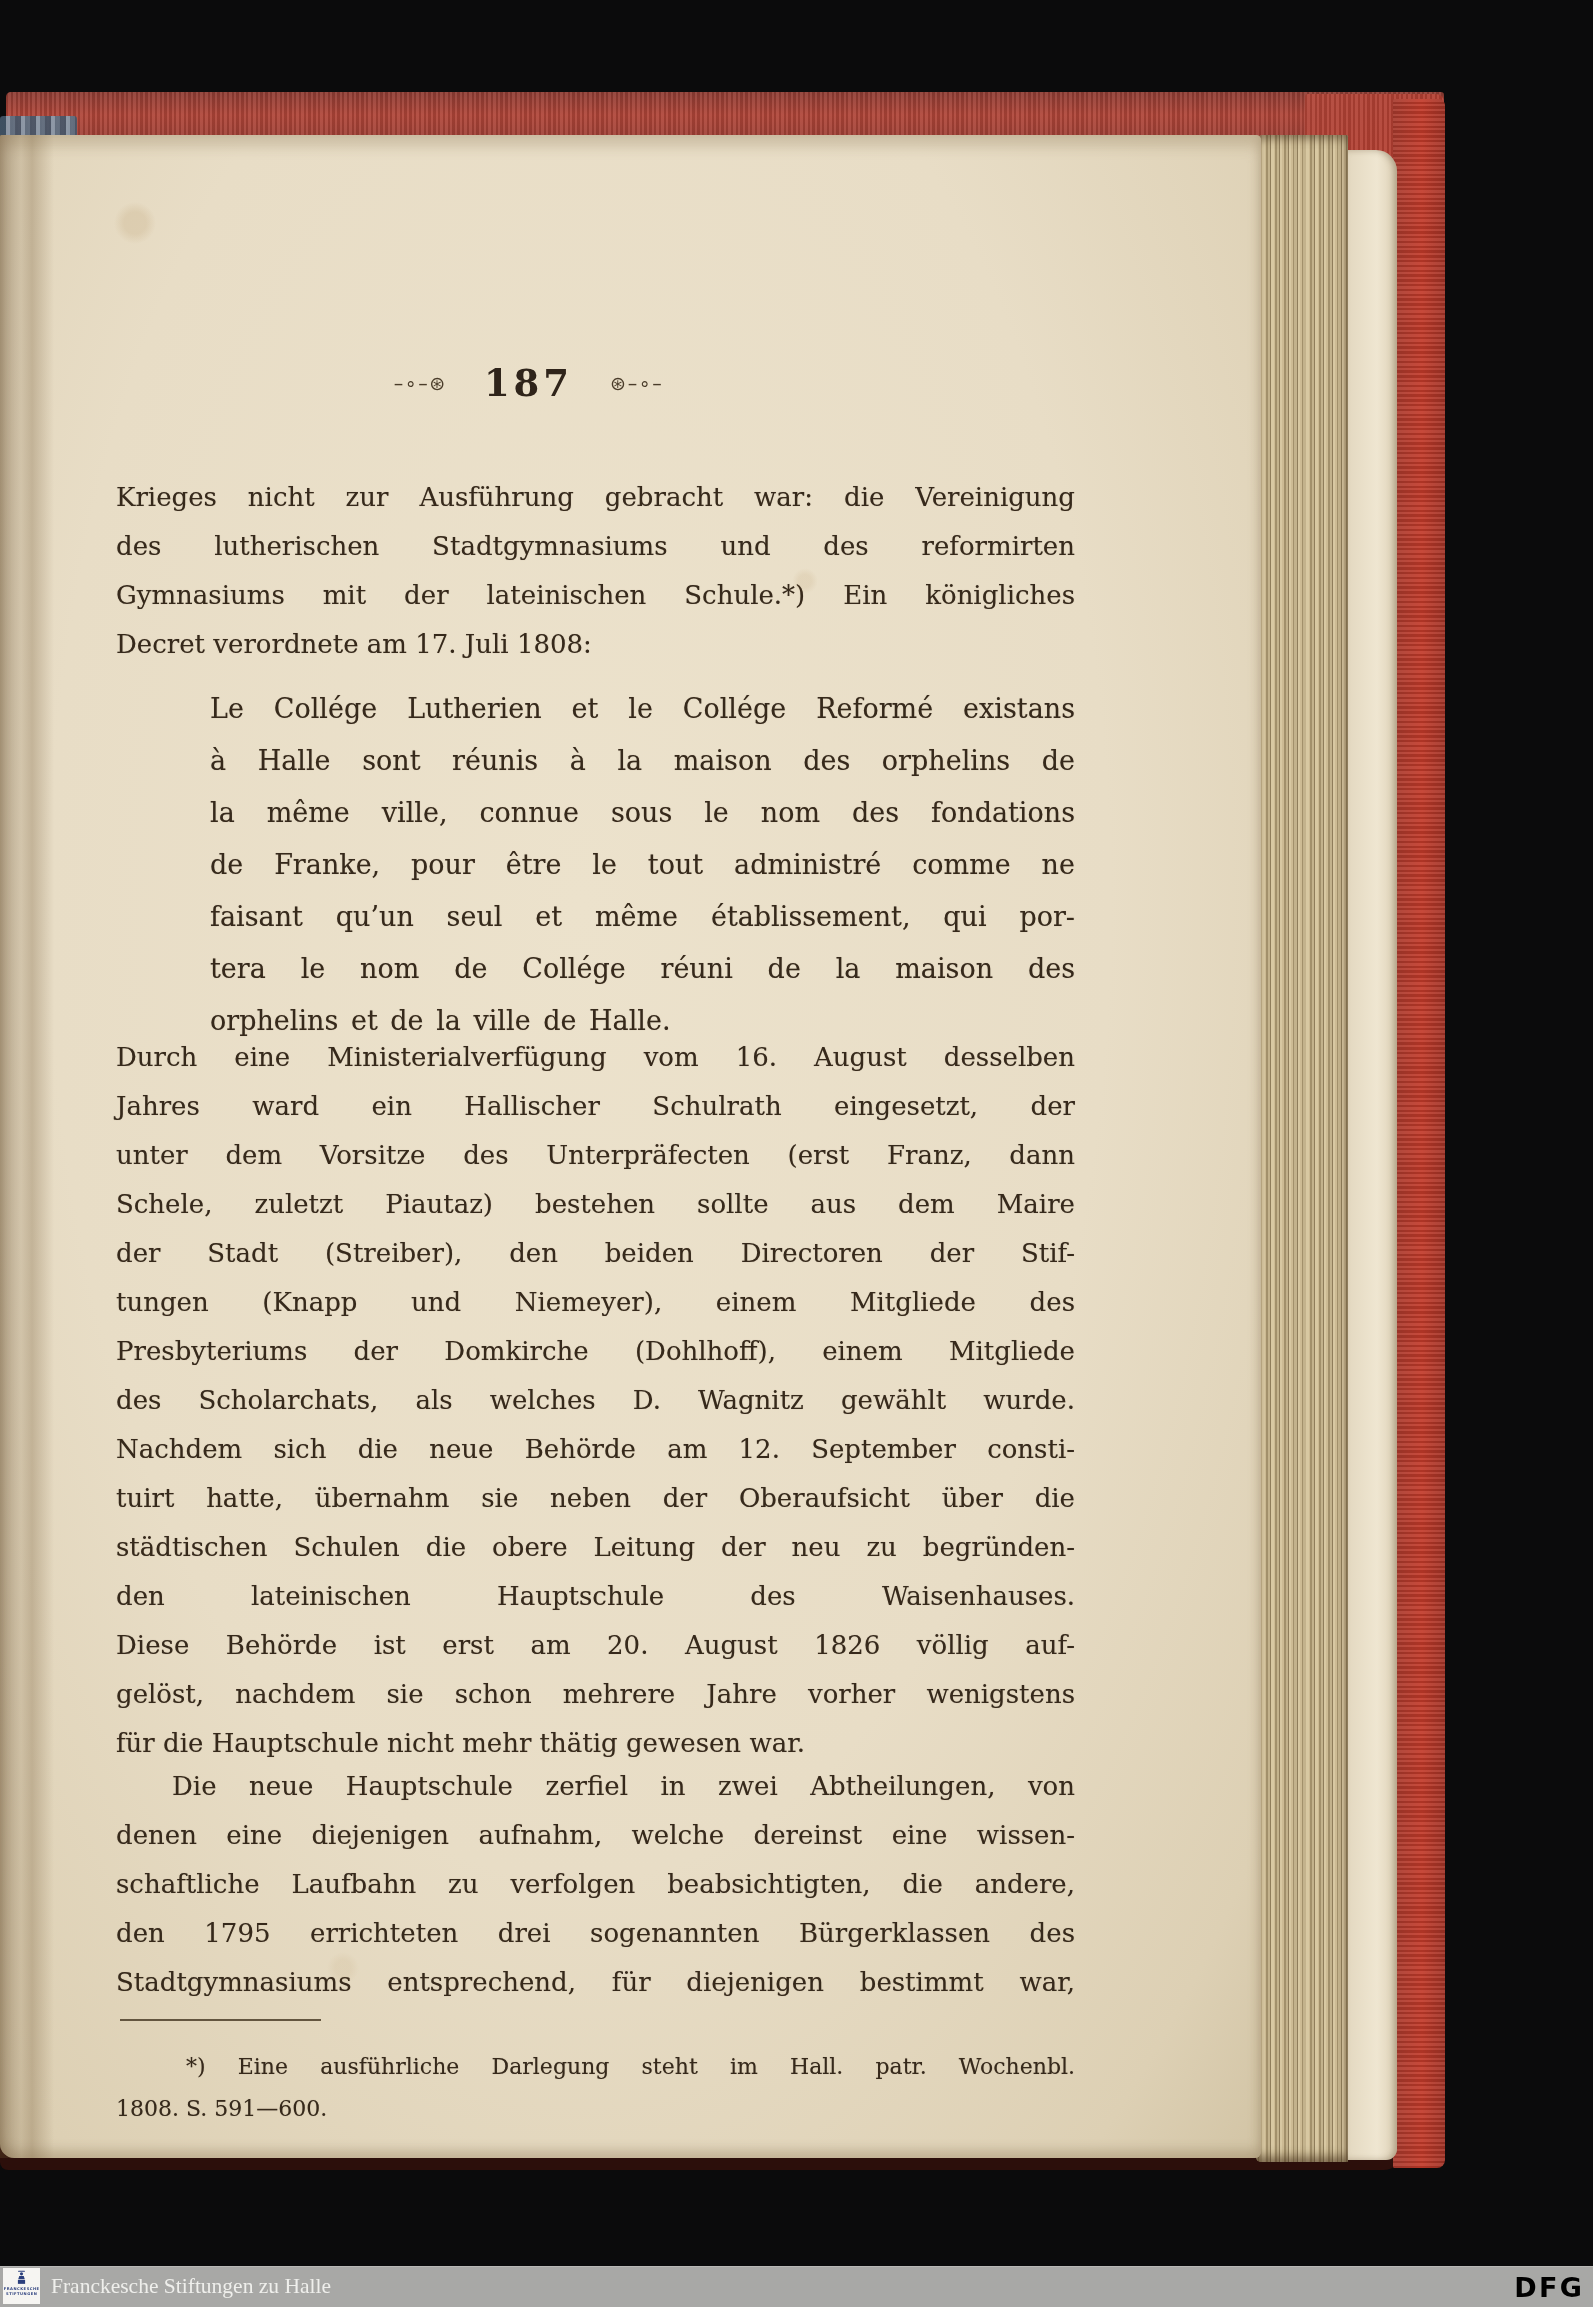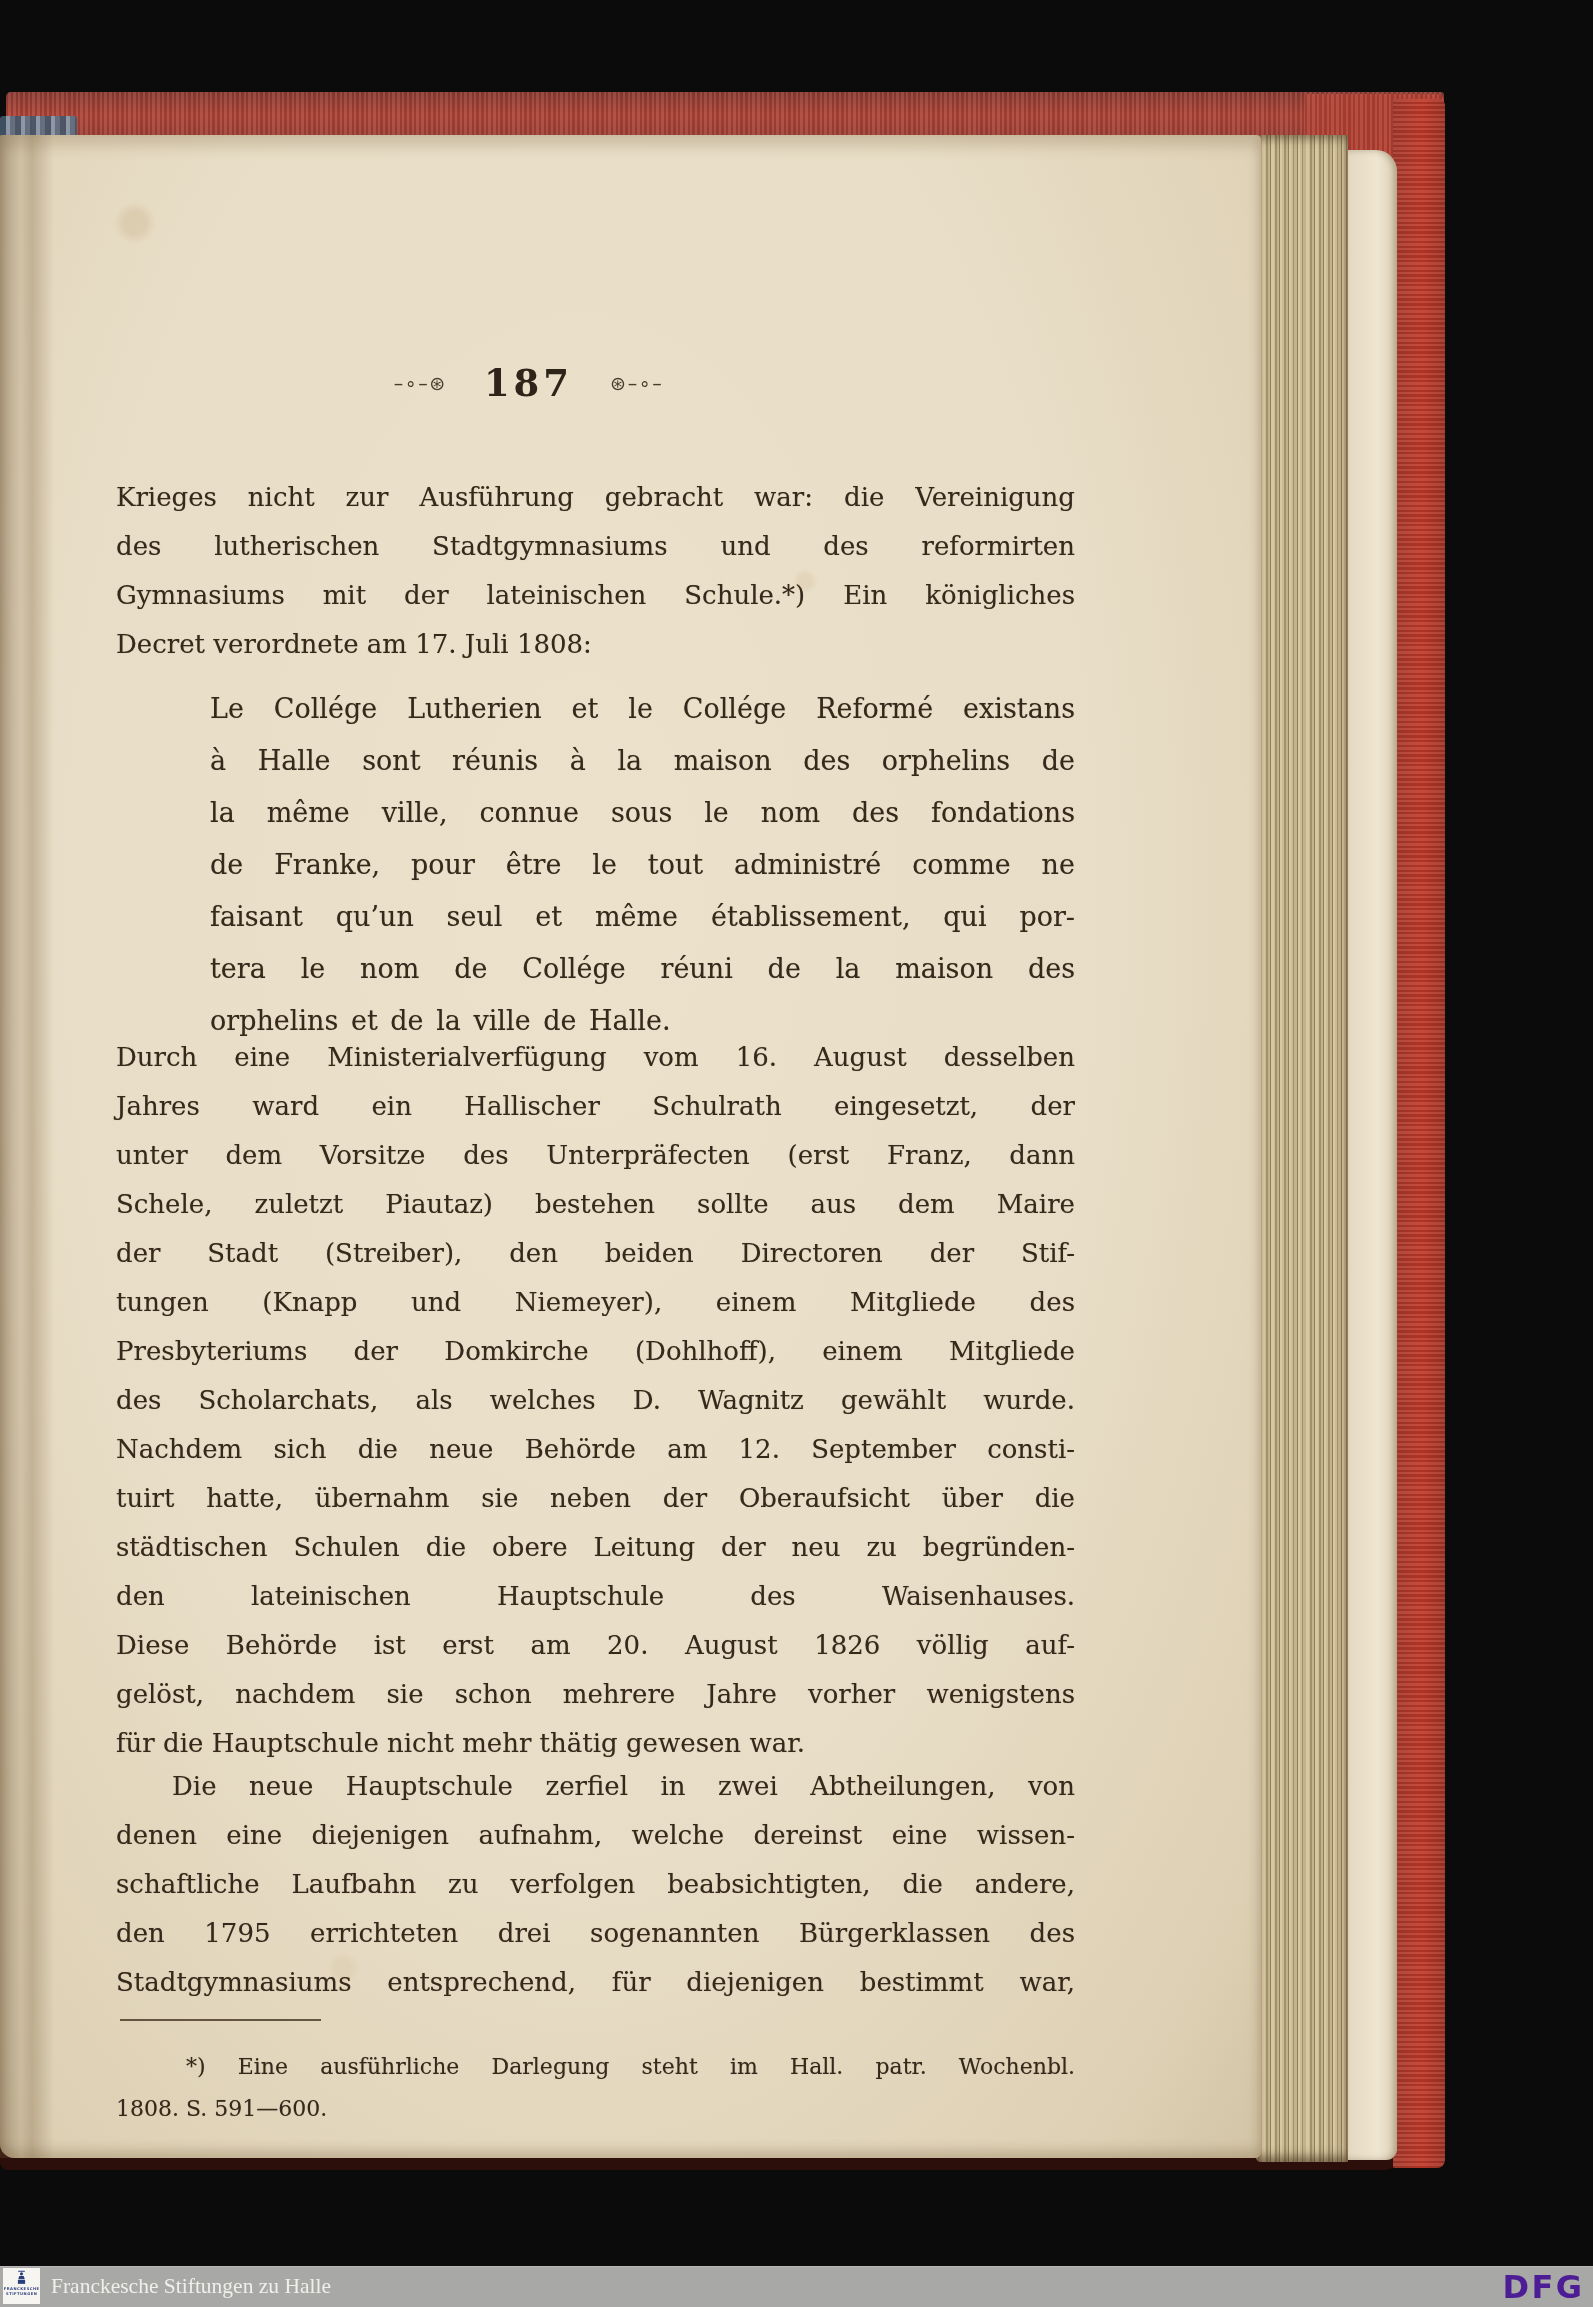--- a/index.html
+++ b/index.html
@@ -71,22 +71,22 @@
   .bar{position:absolute;left:0;top:2266px;width:1594px;height:48px;background:#a8a8a6;
        box-shadow:inset 0 0.8px 0 rgba(255,255,255,.25);}
   .logo-box{position:absolute;left:3.2px;top:2.4px;width:37px;height:36px;background:#f6f5f2;
             display:flex;flex-direction:column;align-items:center;justify-content:flex-start;padding-top:1.6px;box-sizing:border-box;}
   .logo-box svg{width:15px;height:17.5px;display:block;}
   .logo-text{font-family:"DejaVu Sans",sans-serif;font-size:3.7px;line-height:4.3px;
              letter-spacing:0.5px;color:#2b3f7d;text-align:center;font-weight:700;}
   .bar-title{position:absolute;left:51px;top:0;height:41px;line-height:41px;
              font-family:"Liberation Serif",serif;font-size:21.5px;color:#efefec;}
   .dfg{position:absolute;right:9.6px;top:0;height:41px;line-height:43px;
-       font-family:"DejaVu Sans",sans-serif;font-weight:800;font-size:32px;
-       letter-spacing:2.4px;color:#4c1d95;}
+       font-family:"DejaVu Sans",sans-serif;font-weight:800;font-size:27px;
+       letter-spacing:2.4px;color:#000000;}
 </style>
 </head>
 <body>
 
 <div class="stage">
 
   <div class="shadow-under"></div>
   <div class="cover-top"></div>
   <div class="cover-corner"></div>
   <div class="cover-right"></div>

